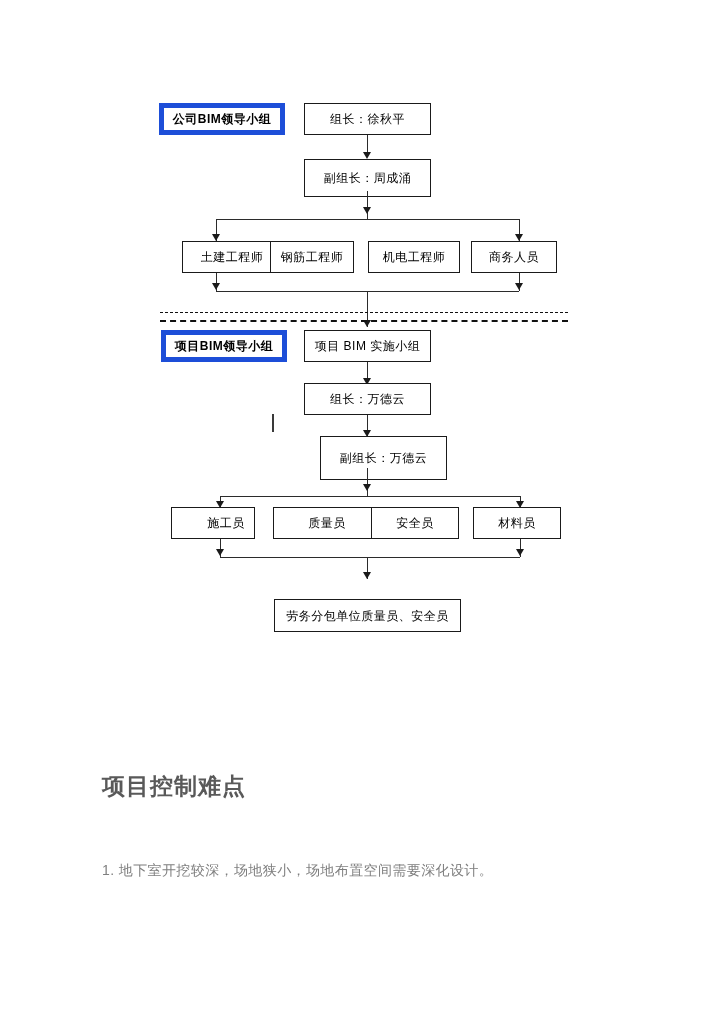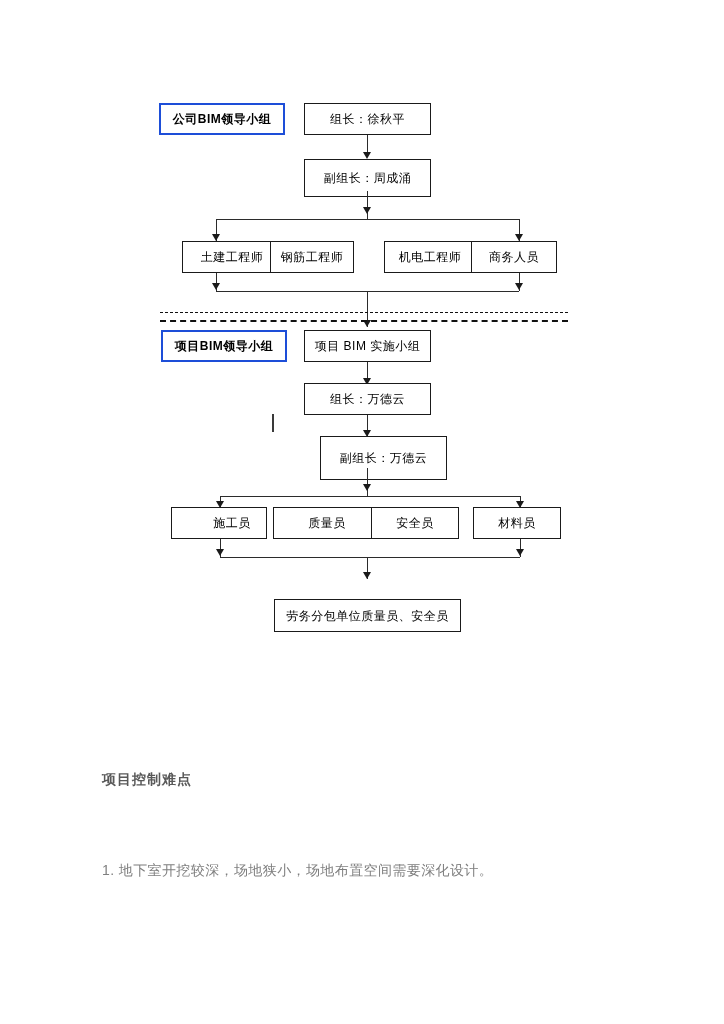--- a/index.html
+++ b/index.html
@@ -31,21 +31,21 @@
     display: flex;
     align-items: center;
     justify-content: center;
     font-size: 12px;
     color: #000000;
     line-height: 1;
     letter-spacing: 0.5px;
     white-space: nowrap;
   }
   .node.bold {
-    border: 2px solid #1d4ed8;
+    border: 5px solid #1d4ed8;
     font-weight: bold;
   }
 
   
   .vline {
     position: absolute;
     width: 1px;
     background: #2b2b2b;
   }
   .hline {
@@ -72,21 +72,21 @@
 
   .caret-mark {
     position: absolute;
     width: 2px;
     background: #3a3a3a;
   }
 
   
   .section-heading {
     position: absolute;
-    font-size: 14px;
+    font-size: 23px;
     font-weight: bold;
     color: #595959;
     letter-spacing: 1px;
     white-space: nowrap;
   }
   .body-line {
     position: absolute;
     font-size: 14px;
     color: #7f7f7f;
     letter-spacing: 0.4px;
@@ -121,21 +121,21 @@
   <div class="arrow-down" style="left:212px; top:234px;"></div>
   <div class="vline" style="left:519px; top:219px; height:22px;"></div>
   <div class="arrow-down" style="left:515px; top:234px;"></div>
 
   <div class="node" style="left:166px; top:241px; width:100px; height:32px;margin-left:16px;">
     <span>土建工程师</span>
   </div>
   <div class="node" style="left:270px; top:241px; width:84px; height:32px;">
     <span>钢筋工程师</span>
   </div>
-  <div class="node" style="left:368px; top:241px; width:92px; height:32px;margin-left:16px;">
+  <div class="node" style="left:368px; top:241px; width:92px; height:32px;">
     <span>机电工程师</span>
   </div>
   <div class="node" style="left:471px; top:241px; width:86px; height:32px;">
     <span>商务人员</span>
   </div>
 
   <div class="vline" style="left:216px; top:273px; height:18px;"></div>
   <div class="arrow-down" style="left:212px; top:283px;"></div>
   <div class="vline" style="left:519px; top:273px; height:18px;"></div>
   <div class="arrow-down" style="left:515px; top:283px;"></div>
@@ -172,21 +172,21 @@
 
   <div class="vline" style="left:367px; top:468px; height:28px;"></div>
   <div class="arrow-down" style="left:363px; top:484px;"></div>
 
   <div class="hline" style="left:220px; top:496px; width:300px;"></div>
   <div class="vline" style="left:220px; top:496px; height:22px;"></div>
   <div class="arrow-down" style="left:216px; top:501px;"></div>
   <div class="vline" style="left:520px; top:496px; height:22px;"></div>
   <div class="arrow-down" style="left:516px; top:501px;"></div>
 
-  <div class="node" style="left:171px; top:507px; width:96px; height:32px;padding-left:26px;">
+  <div class="node" style="left:171px; top:507px; width:84px; height:32px;padding-left:26px;">
     <span>施工员</span>
   </div>
   <div class="node" style="left:273px; top:507px; width:108px; height:32px;">
     <span>质量员</span>
   </div>
   <div class="node" style="left:371px; top:507px; width:88px; height:32px;">
     <span>安全员</span>
   </div>
   <div class="node" style="left:473px; top:507px; width:88px; height:32px;">
     <span>材料员</span>

